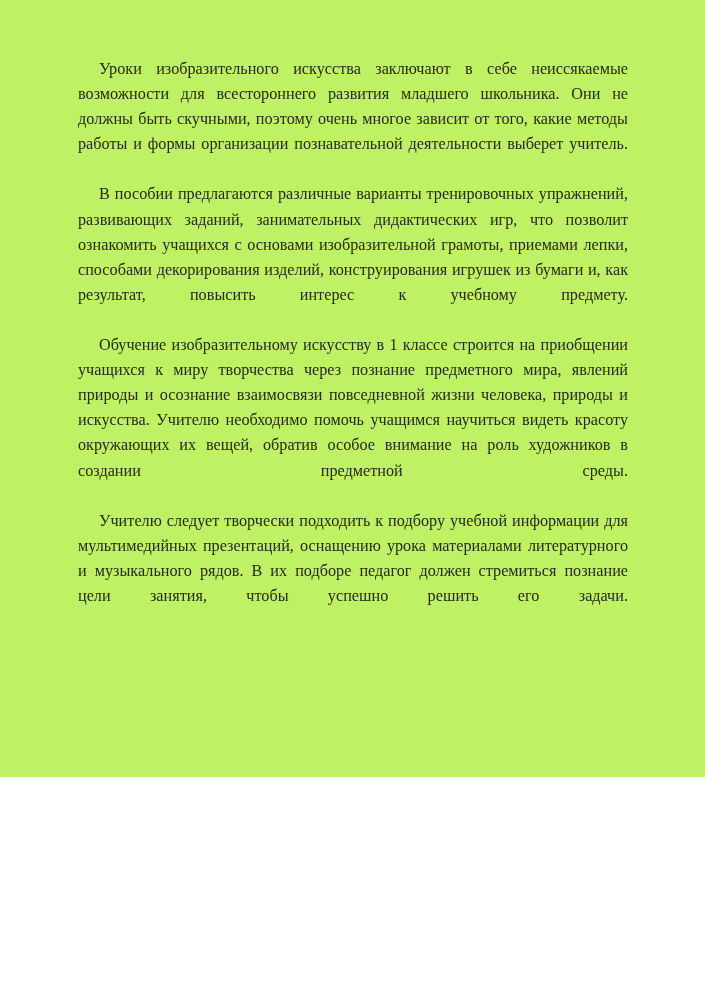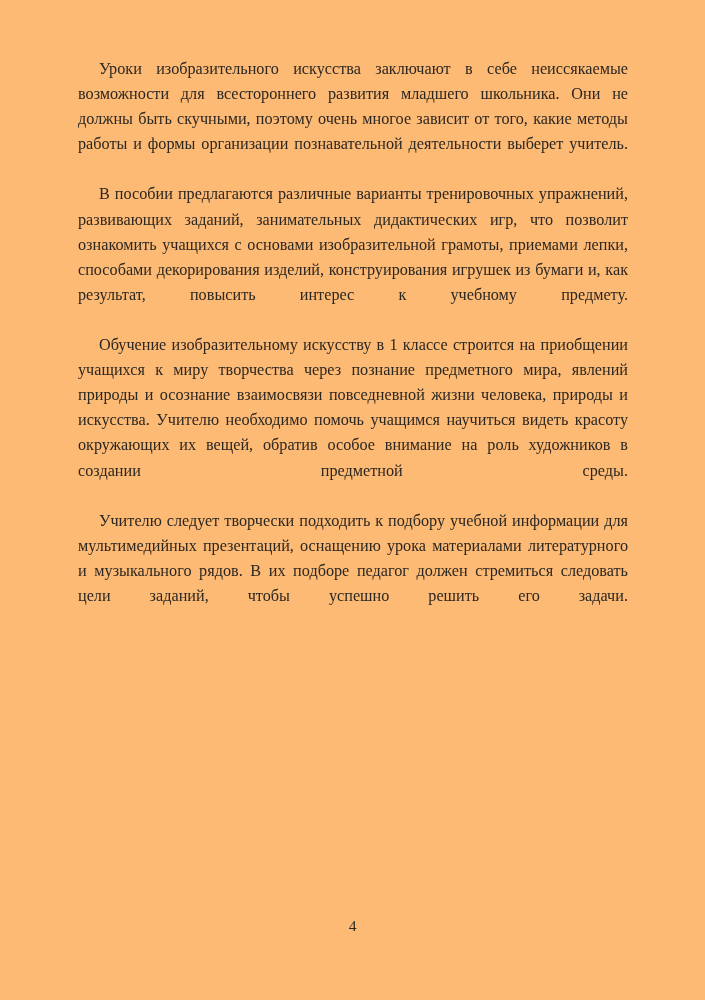--- a/index.html
+++ b/index.html
@@ -7,22 +7,22 @@
     margin: 0;
     padding: 0;
     background: #ffffff;
   }
   body {
     font-family: "Liberation Serif", "DejaVu Serif", serif;
   }
   .page {
     position: relative;
     width: 705px;
-    height: 1000px;
-    background: #fdba74;
+    height: 777px;
+    background: #bef264;
     overflow: hidden;
     box-sizing: border-box;
   }
   .text-block {
     position: absolute;
     left: 78px;
     top: 57px;
     width: 550px;
   }
   .paragraph {
@@ -57,18 +57,18 @@
 </style>
 </head>
 <body>
 
 <div class="page">
 
   <div class="text-block">
     <p class="paragraph">Уроки изобразительного искусства заключают в себе неиссякаемые возможности для всестороннего развития младшего школьника. Они не должны быть скучными, поэтому очень многое зависит от того, какие методы работы и формы организации познавательной деятельности выберет учитель.</p>
     <p class="paragraph">В пособии предлагаются различные варианты тренировочных упражнений, развивающих заданий, занимательных дидактических игр, что позволит ознакомить учащихся с основами изобразительной грамоты, приемами лепки, способами декорирования изделий, конструирования игрушек из бумаги и, как результат, повысить интерес к учебному предмету.</p>
     <p class="paragraph">Обучение изобразительному искусству в 1 классе строится на приобщении учащихся к миру творчества через познание предметного мира, явлений природы и осознание взаимосвязи повседневной жизни человека, природы и искусства. Учителю необходимо помочь учащимся научиться видеть красоту окружающих их вещей, обратив особое внимание на роль художников в создании предметной среды.</p>
-    <p class="paragraph">Учителю следует творчески подходить к подбору учебной информации для мультимедийных презентаций, оснащению урока материалами литературного и музыкального рядов. В их подборе педагог должен стремиться следовать цели заданий, чтобы успешно решить его задачи.</p>
+    <p class="paragraph">Учителю следует творчески подходить к подбору учебной информации для мультимедийных презентаций, оснащению урока материалами литературного и музыкального рядов. В их подборе педагог должен стремиться познание цели занятия, чтобы успешно решить его задачи.</p>
   </div>
 
   <div class="page-number">4</div>
 
 </div>
 
 </body></html>

